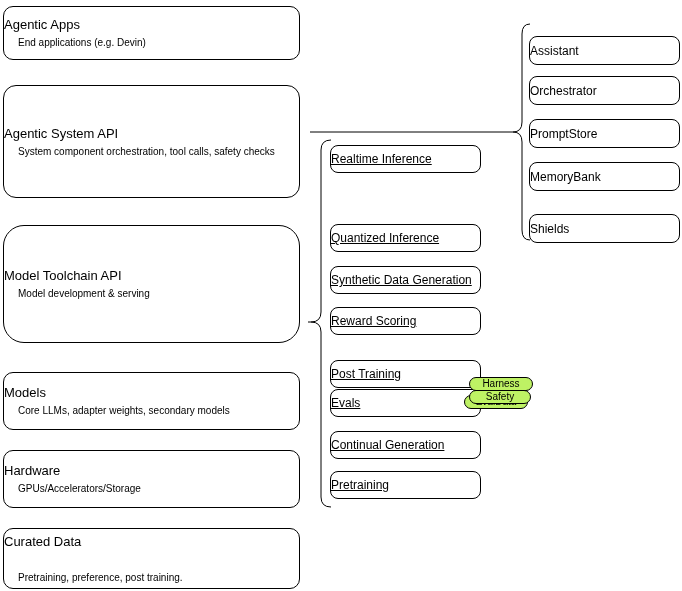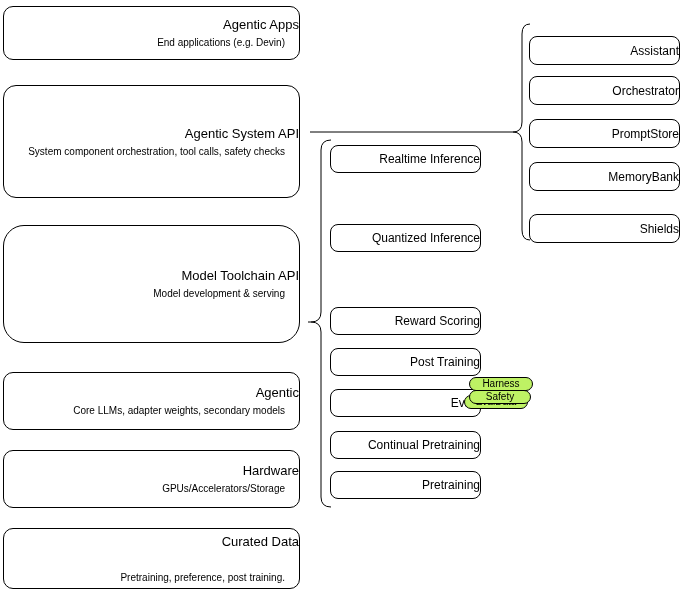--- a/index.html
+++ b/index.html
@@ -12,36 +12,36 @@
     color: #000000;
     overflow: hidden;
   }
   .box {
     position: absolute;
     box-sizing: border-box;
     border: 1px solid #000000;
     background: #ffffff;
     display: flex;
     flex-direction: column;
-    align-items: flex-end;
+    align-items: flex-start;
     justify-content: center;
     text-align: center;
     z-index: 2;
   }
   .layer-box { left: 3px; width: 297px; }
   .layer-title { font-size: 13px; line-height: 16px; }
   .layer-subtitle { font-size: 10px; line-height: 13px; margin-top: 3px; padding: 0 14px; }
   .small-box {
     width: 151px;
     height: 28px;
     border-radius: 8px;
     font-size: 12px;
     line-height: 14px;
   }
-  .mid-box { left: 330px; }
+  .mid-box { left: 330px; text-decoration: underline; }
   .right-box { left: 529px; height: 29px; }
   .pill {
     position: absolute;
     box-sizing: border-box;
     border: 1px solid #000000;
     background: #bef264;
     border-radius: 8px;
     font-size: 10px;
     line-height: 12px;
     display: flex;
@@ -81,51 +81,54 @@
     <div class="layer-title">Agentic System API</div>
     <div class="layer-subtitle">System component orchestration, tool calls, safety checks</div>
   </div>
 
   <div class="box layer-box" style="top:225px; height:118px; border-radius:21px;">
     <div class="layer-title">Model Toolchain API</div>
     <div class="layer-subtitle">Model development &amp; serving</div>
   </div>
 
   <div class="box layer-box" style="top:372px; height:58px; border-radius:10px;">
-    <div class="layer-title">Agentic</div>
+    <div class="layer-title">Models</div>
     <div class="layer-subtitle">Core LLMs, adapter weights, secondary models</div>
   </div>
 
   <div class="box layer-box" style="top:450px; height:58px; border-radius:10px;">
     <div class="layer-title">Hardware</div>
     <div class="layer-subtitle">GPUs/Accelerators/Storage</div>
   </div>
 
   <div class="box layer-box" style="top:528px; height:61px; border-radius:10px;gap:18px;">
     <div class="layer-title">Curated Data</div>
     <div class="layer-subtitle">Pretraining, preference, post training.</div>
   </div>
 
   <div class="box small-box mid-box" style="top:145px;">
     <span>Realtime Inference</span>
   </div>
   <div class="box small-box mid-box" style="top:224px;">
     <span>Quantized Inference</span>
   </div>
+  <div class="box small-box mid-box" style="top:266px;">
+    <span>Synthetic Data Generation</span>
+  </div>
   <div class="box small-box mid-box" style="top:307px;">
     <span>Reward Scoring</span>
   </div>
-  <div class="box small-box mid-box" style="top:348px;">
+  <div class="box small-box mid-box" style="top:360px;">
     <span>Post Training</span>
   </div>
   <div class="box small-box mid-box" style="top:389px;">
     <span>Evals</span>
   </div>
   <div class="box small-box mid-box" style="top:431px;">
-    <span>Continual Pretraining</span>
+    <span>Continual Generation</span>
   </div>
   <div class="box small-box mid-box" style="top:471px;">
     <span>Pretraining</span>
   </div>
 
   <div class="pill" style="left:469px; top:377px; width:64px; height:14px;">
     <span>Harness</span>
   </div>
   <div class="pill" style="left:464px; top:395px; width:64px; height:14px;">
     <span>EvalData</span>

